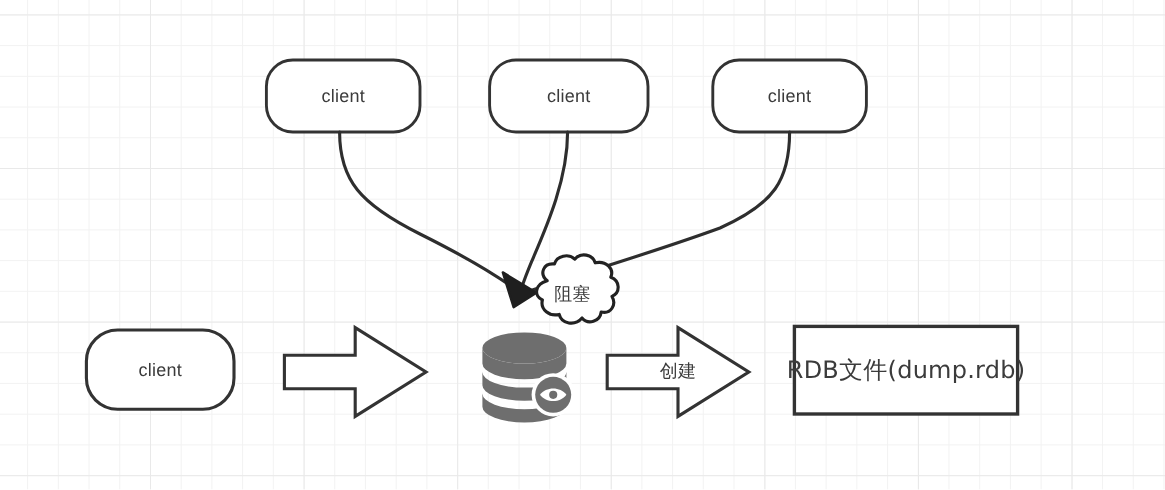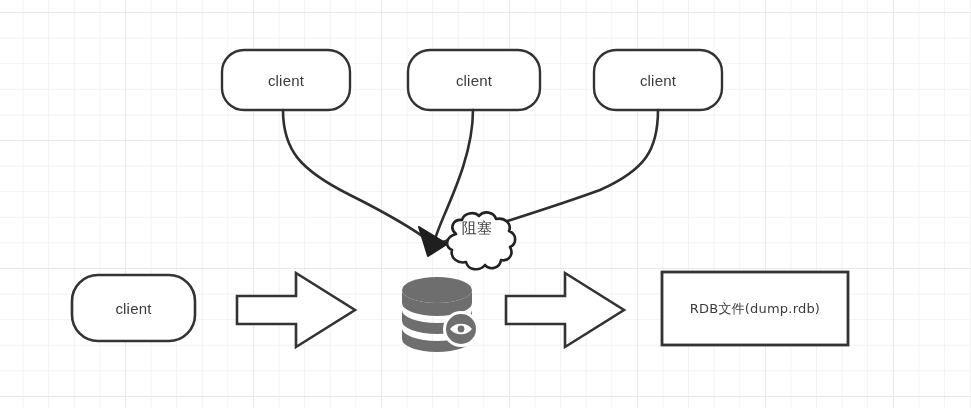--- a/index.html
+++ b/index.html
@@ -47,21 +47,21 @@
     white-space: nowrap;
     pointer-events: none;
   }
   .node-label.cjk {
     font-family: "DejaVu Sans", "Liberation Sans", sans-serif;
   }
   .label-cloud {
     font-size: 15px;
   }
   .label-rdb {
-    font-size: 13px;
+    font-size: 20px;
   }
 </style>
 </head>
 <body>
 
 <div id="canvas">
 
   <svg id="vector-layer" viewBox="0 0 971 408">
 
     <rect x="222" y="50" width="128" height="60" rx="22" ry="22" fill="#ffffff" stroke="#333333" stroke-width="2.4"></rect>
@@ -112,18 +112,19 @@
 
   <div class="node-label" style="left:222px; top:50px; width:128px; height:60px;">client</div>
 
   <div class="node-label" style="left:408px; top:50px; width:132px; height:60px;">client</div>
 
   <div class="node-label" style="left:594px; top:50px; width:128px; height:60px;">client</div>
 
   <div class="node-label" style="left:72px; top:275px; width:123px; height:66px;">client</div>
 
 
-  <div class="node-label cjk label-cloud" style="left:446px; top:205px; width:62px; height:46px;">阻塞</div>
+  <div class="node-label cjk label-cloud" style="left:446px; top:222px; width:62px; height:46px;">阻塞</div>
 
+  <div class="node-label cjk" style="left:510px; top:292px; width:110px; height:34px;">创建</div>
 
   <div class="node-label cjk label-rdb" style="left:662px; top:272px; width:186px; height:73px;">RDB文件(dump.rdb)</div>
 
 </div>
 
 </body></html>

